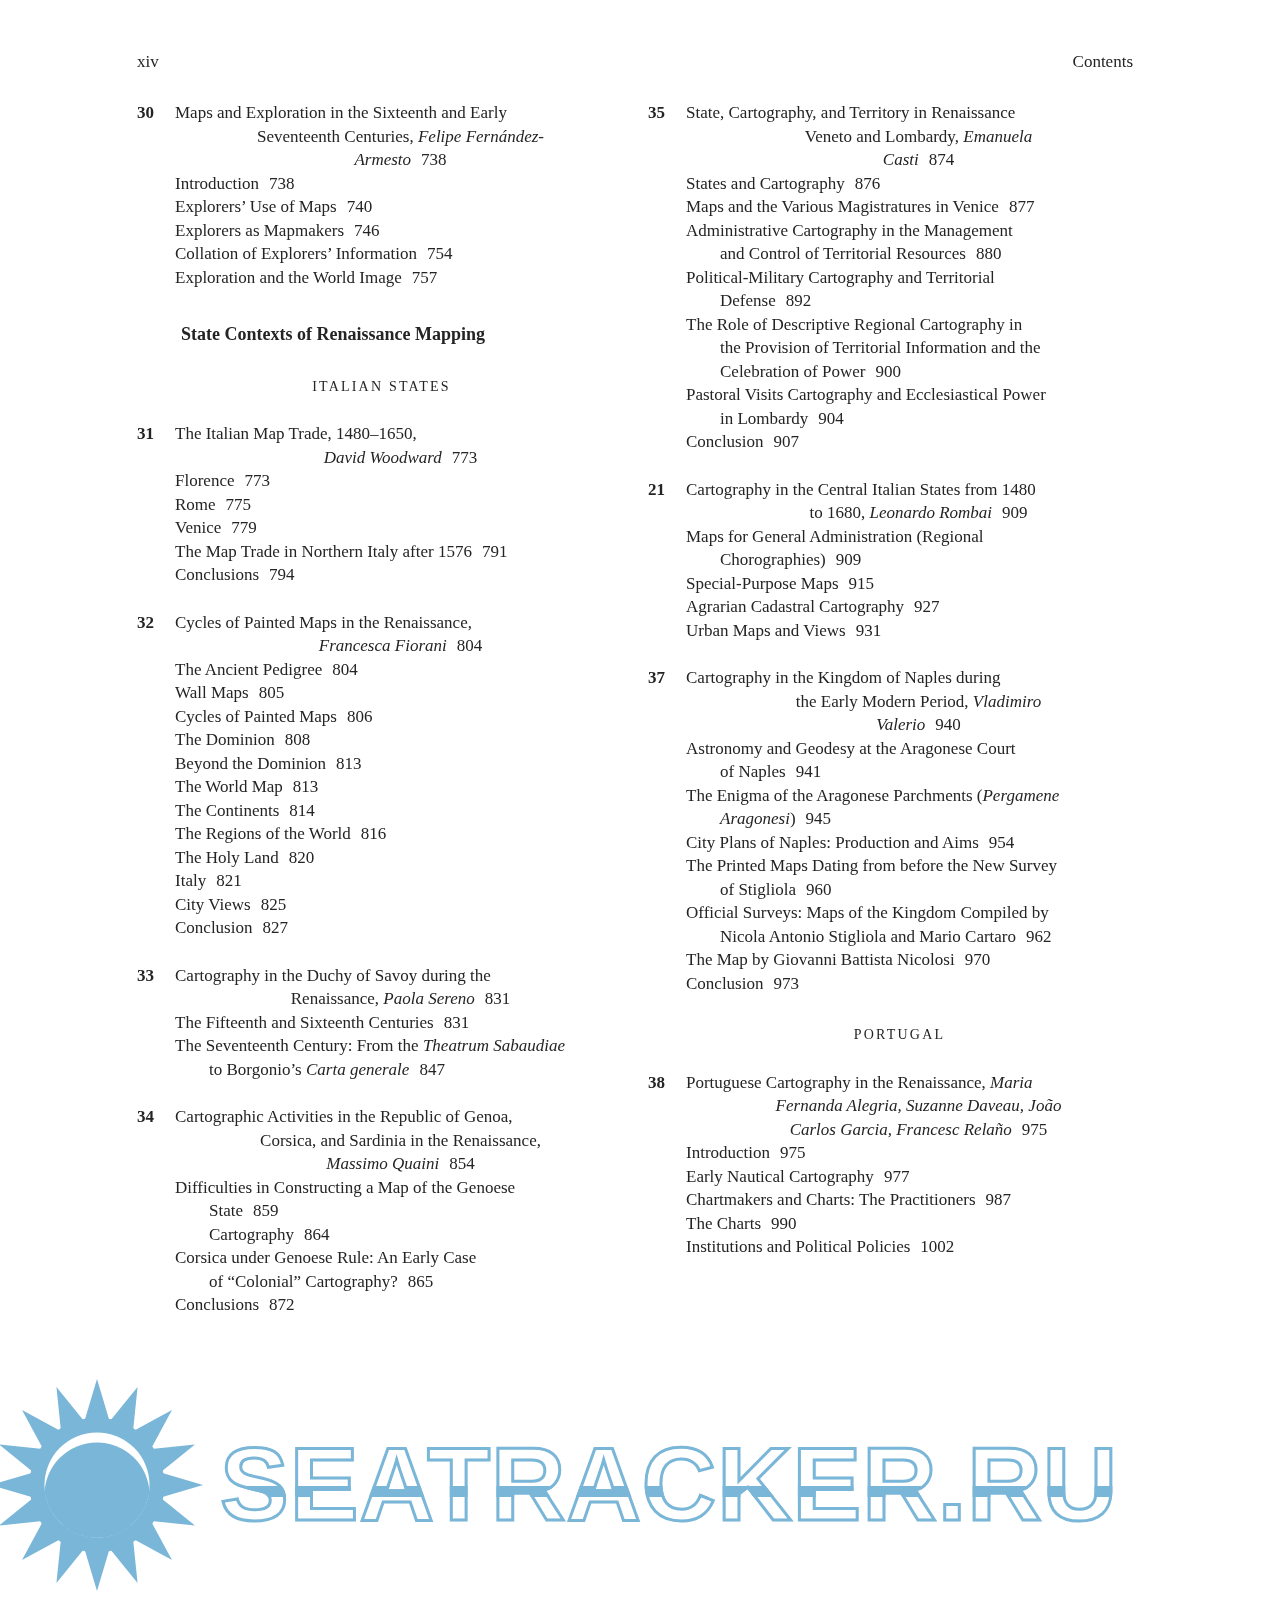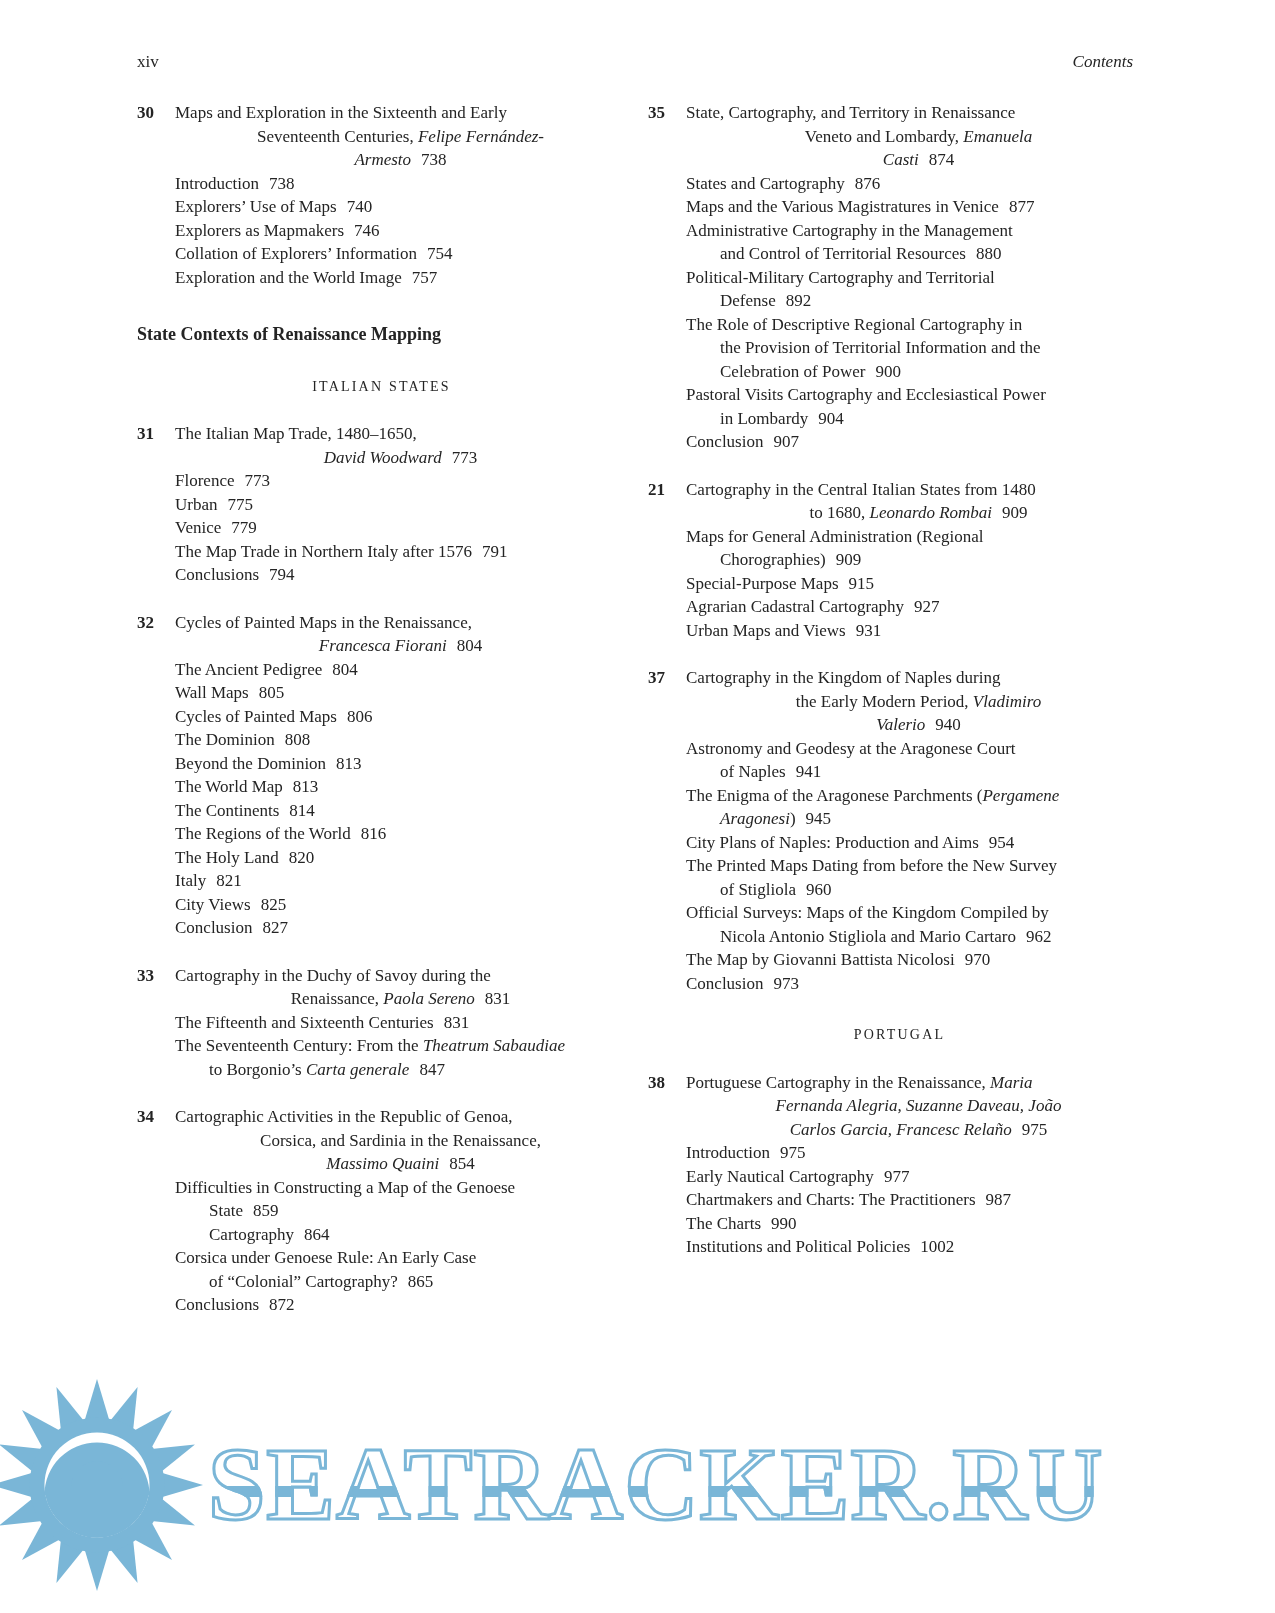--- a/index.html
+++ b/index.html
@@ -14,67 +14,68 @@
     line-height: 23.5px;
   }
   .page-header {
     position: absolute;
     top: 50px; left: 137px; right: 142px;
     display: flex;
     justify-content: space-between;
     font-size: 17px;
     gap: 28px;
   }
-  .running-head { font-style: italic; }
+  .running-head { }
   .toc {
     position: absolute;
     top: 101px; left: 137px;
     display: flex;
     gap: 22px;
   }
   .column { width: 489px; }
   .column.right { width: 503px; }
   .column > *:first-child { margin-top: 0; }
   .chapter { display: flex; margin-top: 24px; justify-content: flex-end; }
   .chapter-number { width: 38px; flex-shrink: 0; font-weight: bold; }
   .chapter-body { flex: 1; min-width: 0; }
   .title-line.turnover { text-align: center; }
   .entry-line.cont { margin-left: 34px; }
   .page-number { margin-left: 10px; }
   .section-heading {
     font-weight: bold;
     font-size: 18px;
     margin-top: 34px;
+    margin-left: 44px;
   }
   .subsection-heading {
     font-size: 14px;
     letter-spacing: 2.2px;
     margin-top: 28px;
     text-align: center;
   }
   .watermark {
     position: absolute;
     left: 0; right: 0; bottom: 22px;
     height: 212px;
     display: flex;
     align-items: center;
   }
   .wm-sun { margin-left: -12px; flex-shrink: 0; }
   .watermark-text {
-    font-family: Liberation Serif, serif;
+    font-family: Liberation Sans, sans-serif;
     font-weight: bold;
     font-size: 103px;
     letter-spacing: 1px;
     white-space: nowrap;
     background: linear-gradient(180deg, #ffffff 0%, #ffffff 55%, #7ab6d7 55%, #7ab6d7 100%);
     -webkit-background-clip: text;
     background-clip: text;
     color: transparent;
     -webkit-text-stroke: 3px #7ab6d7;
-    margin-left: 2px;
+    margin-left: 14px;
   }
 </style>
 </head>
 <body>
 
 <header class="page-header">
   <span class="folio">xiv</span>
   <span class="running-head">Contents</span>
 </header>
 
@@ -111,21 +112,21 @@
         <div class="chapter-number">31</div>
         <div class="chapter-body">
           <div class="chapter-title">
             <div class="title-line"><span>The Italian Map Trade, 1480–1650,</span></div>
             <div class="title-line turnover"><i>David Woodward</i><span class="page-number">773</span></div>
           </div>
           <div class="entry">
             <div class="entry-line"><span>Florence</span><span class="page-number">773</span></div>
           </div>
           <div class="entry">
-            <div class="entry-line"><span>Urban</span><span class="page-number">775</span></div>
+            <div class="entry-line"><span>Rome</span><span class="page-number">775</span></div>
           </div>
           <div class="entry">
             <div class="entry-line"><span>Venice</span><span class="page-number">779</span></div>
           </div>
           <div class="entry">
             <div class="entry-line"><span>The Map Trade in Northern Italy after 1576</span><span class="page-number">791</span></div>
           </div>
           <div class="entry">
             <div class="entry-line"><span>Conclusions</span><span class="page-number">794</span></div>
           </div>

